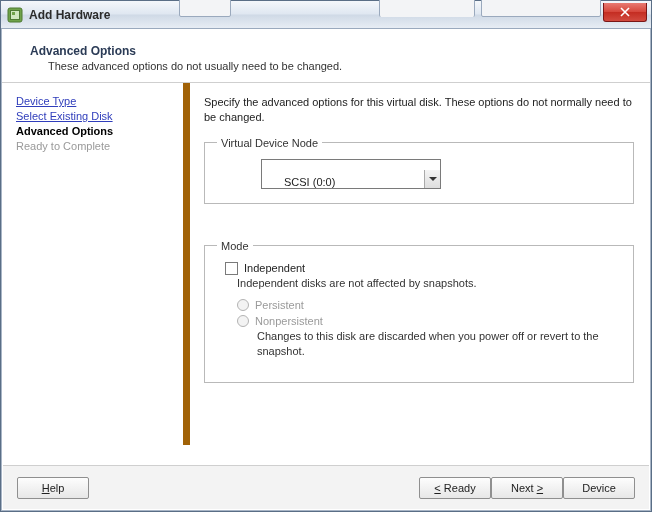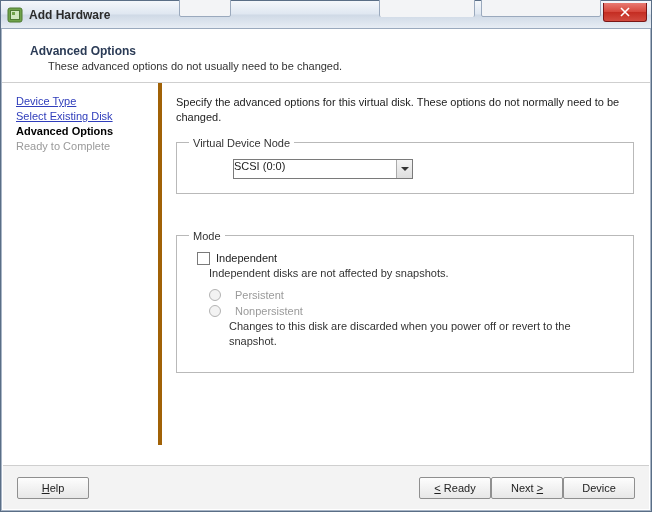--- a/index.html
+++ b/index.html
@@ -79,22 +79,22 @@
     margin: 0 0 0 18px;
     font-size: 11px;
     color: #333;
   }
 
   .body {
     display: flex;
     height: 362px;
   }
   .sidebar {
-    width: 160px;
-    border-right: 4px solid #a16207;
+    width: 188px;
+    border-right: 7px solid #a16207;
     padding: 12px 10px 12px 14px;
     font-size: 11px;
   }
   .sidebar .link {
     color: #2f3dbb;
     text-decoration: underline;
     display: block;
     margin-bottom: 3px;
     cursor: pointer;
   }
@@ -124,27 +124,27 @@
     margin: 0 0 36px 0;
     padding: 10px 12px 14px 12px;
     font-size: 11px;
   }
   fieldset legend {
     padding: 0 4px;
     color: #333;
   }
   .select {
     width: 180px;
-    height: 20px;
+    height: 30px;
     border: 1px solid #7a7a7a;
     background: #fff;
     display: flex;
-    align-items: flex-start;
+    align-items: flex-end;
     justify-content: space-between;
-    padding: 0 0 0 0;
+    padding: 0 0 0 22px;
     font-size: 11px;
     margin-left: 44px;
   }
   .select .arrow {
     width: 16px; height: 18px;
     border-left: 1px solid #aaa;
     background: linear-gradient(#f4f4f4, #dedede);
     display: flex; align-items: center; justify-content: center;
   }
   .select .arrow:after {
@@ -166,21 +166,21 @@
     background: #fff;
   }
   .sub {
     margin-left: 20px;
     color: #333;
     margin-bottom: 10px;
   }
   .radio-row {
     display: flex;
     align-items: center;
-    gap: 14px;
+    gap: 6px;
     margin-left: 20px;
     margin-top: 4px;
   }
   .radio {
     width: 12px; height: 12px;
     border: 1px solid #b3b3b3;
     border-radius: 50%;
     background: #f3f3f3;
   }
   .disabled-text { color: #9a9a9a; }

